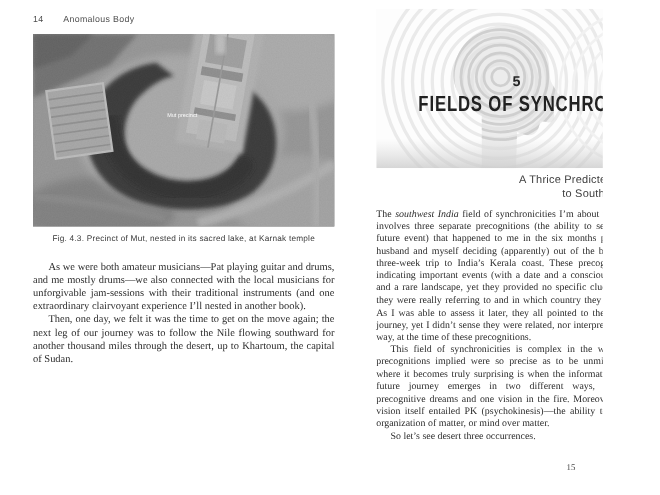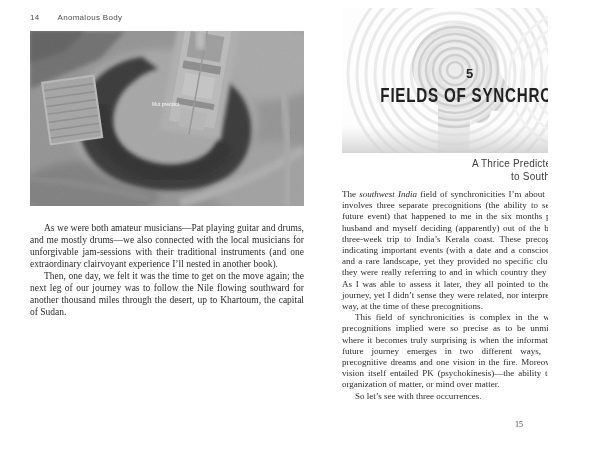--- a/index.html
+++ b/index.html
@@ -110,20 +110,21 @@
 
           <path d="M150,172 C200,158 240,140 274,118" fill="none" stroke="#b5b5b5" stroke-width="9" filter="url(#soft1)"></path>
           <path d="M252,55 C258,95 260,135 258,175" fill="none" stroke="#b0b0b0" stroke-width="7" filter="url(#soft1)"></path>
           <path d="M0,148 C40,150 80,158 120,168" fill="none" stroke="#888888" stroke-width="6" filter="url(#soft1)"></path>
 
           <rect x="0" y="0" width="274" height="175" fill="#808080" filter="url(#grain)" opacity="0.22"></rect>
 
           <text x="122" y="75" font-family="Liberation Sans, sans-serif" font-size="5" fill="#ffffff" opacity="0.95">Mut precinct</text>
         </svg>
       </div>
+      <div class="fig-caption">Fig. 4.3. Precinct of Mut, nested in its sacred lake, at Karnak temple</div>
     </div>
 
     <div class="body-copy">
       <p class="indent">As we were both amateur musicians—Pat playing guitar and drums, and me mostly drums—we also connected with the local musicians for unforgivable jam-sessions with their traditional instruments (and one extraordinary clairvoyant experience I’ll nested in another book).</p>
       <p class="indent">Then, one day, we felt it was the time to get on the move again; the next leg of our journey was to follow the Nile flowing southward for another thousand miles through the desert, up to Khartoum, the capital of Sudan.</p>
     </div>
   </div>
 
   <div class="page-right">
     <div class="chapter-hero">
@@ -187,18 +188,18 @@
     </div>
 
     <div class="chapter-subtitle">
       <div>A Thrice Predicted Journey</div>
       <div>to Southwest India</div>
     </div>
 
     <div class="body-copy-right">
       <p><span>The </span><em>southwest India</em><span> field of synchronicities I’m about to relate here involves three separate precognitions (the ability to see or sense a future event) that happened to me in the six months preceding my husband and myself deciding (apparently) out of the blue to take a three-week trip to India’s Kerala coast. These precognitions were indicating important events (with a date and a consciousness portal) and a rare landscape, yet they provided no specific clues as to what they were really referring to and in which country they would occur. As I was able to assess it later, they all pointed to the same future journey, yet I didn’t sense they were related, nor interpreted them that way, at the time of these precognitions.</span></p>
       <p class="indent">This field of synchronicities is complex in the way the three precognitions implied were so precise as to be unmistakable; but where it becomes truly surprising is when the information about the future journey emerges in two different ways, namely two precognitive dreams and one vision in the fire. Moreover, this latter vision itself entailed PK (psychokinesis)—the ability to modify the organization of matter, or mind over matter.</p>
-      <p class="indent">So let’s see with three occurrences.</p>
+      <p class="indent">So let’s see desert three occurrences.</p>
     </div>
   </div>
 
   <div class="folio-right">15</div>
 </div>
 
 </body></html>

